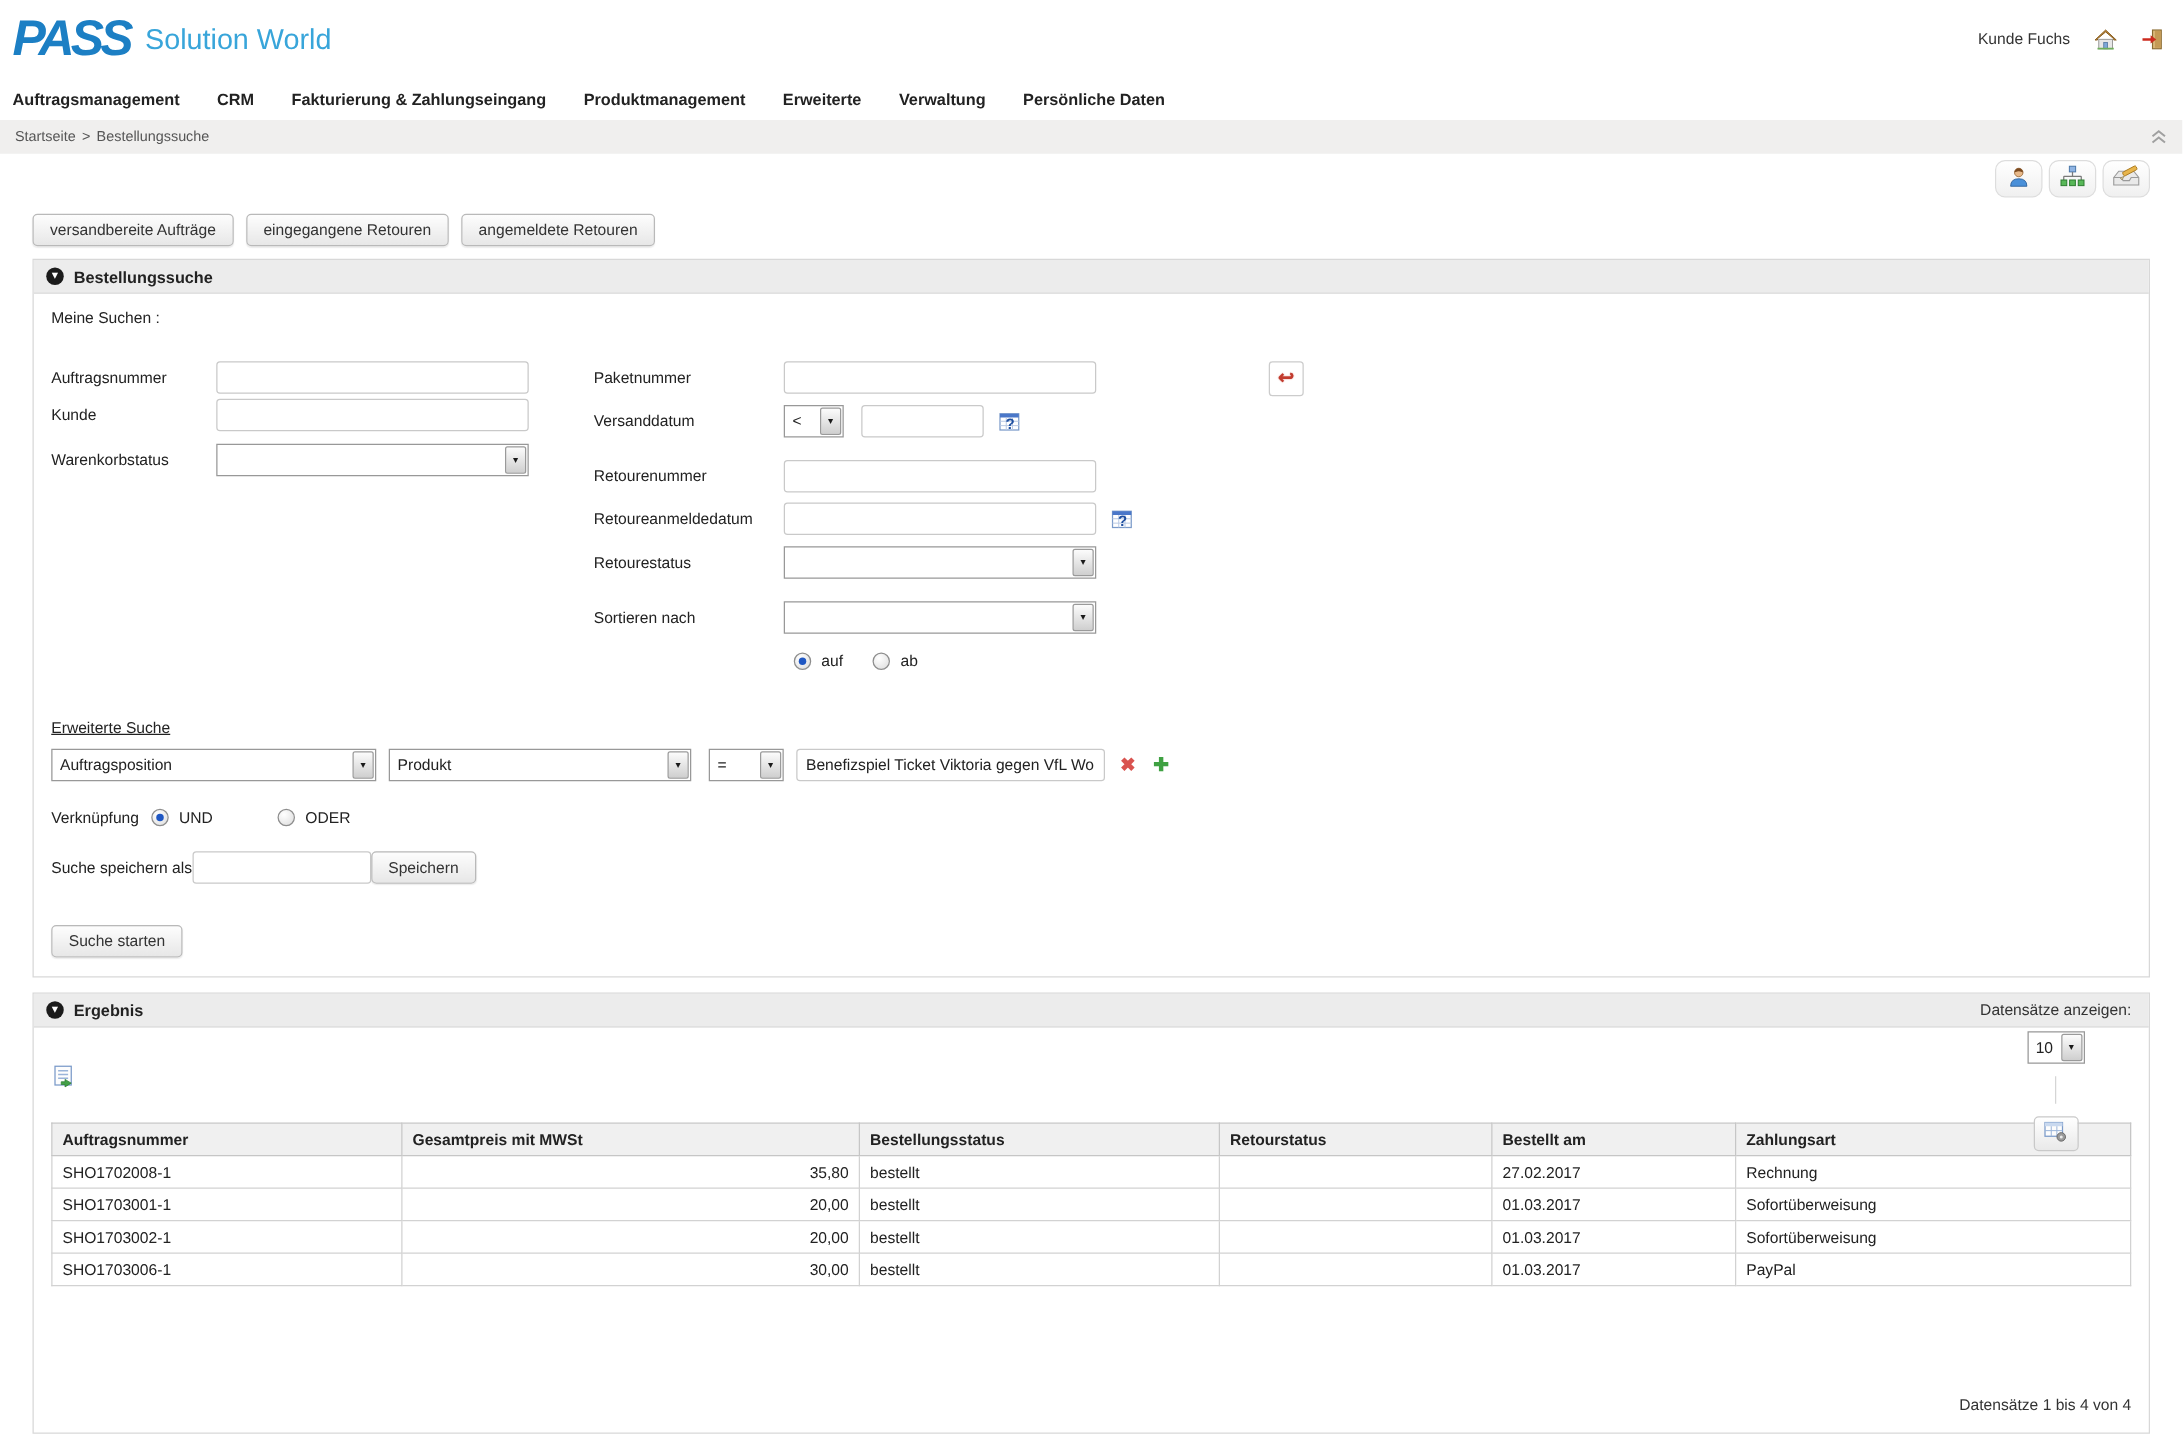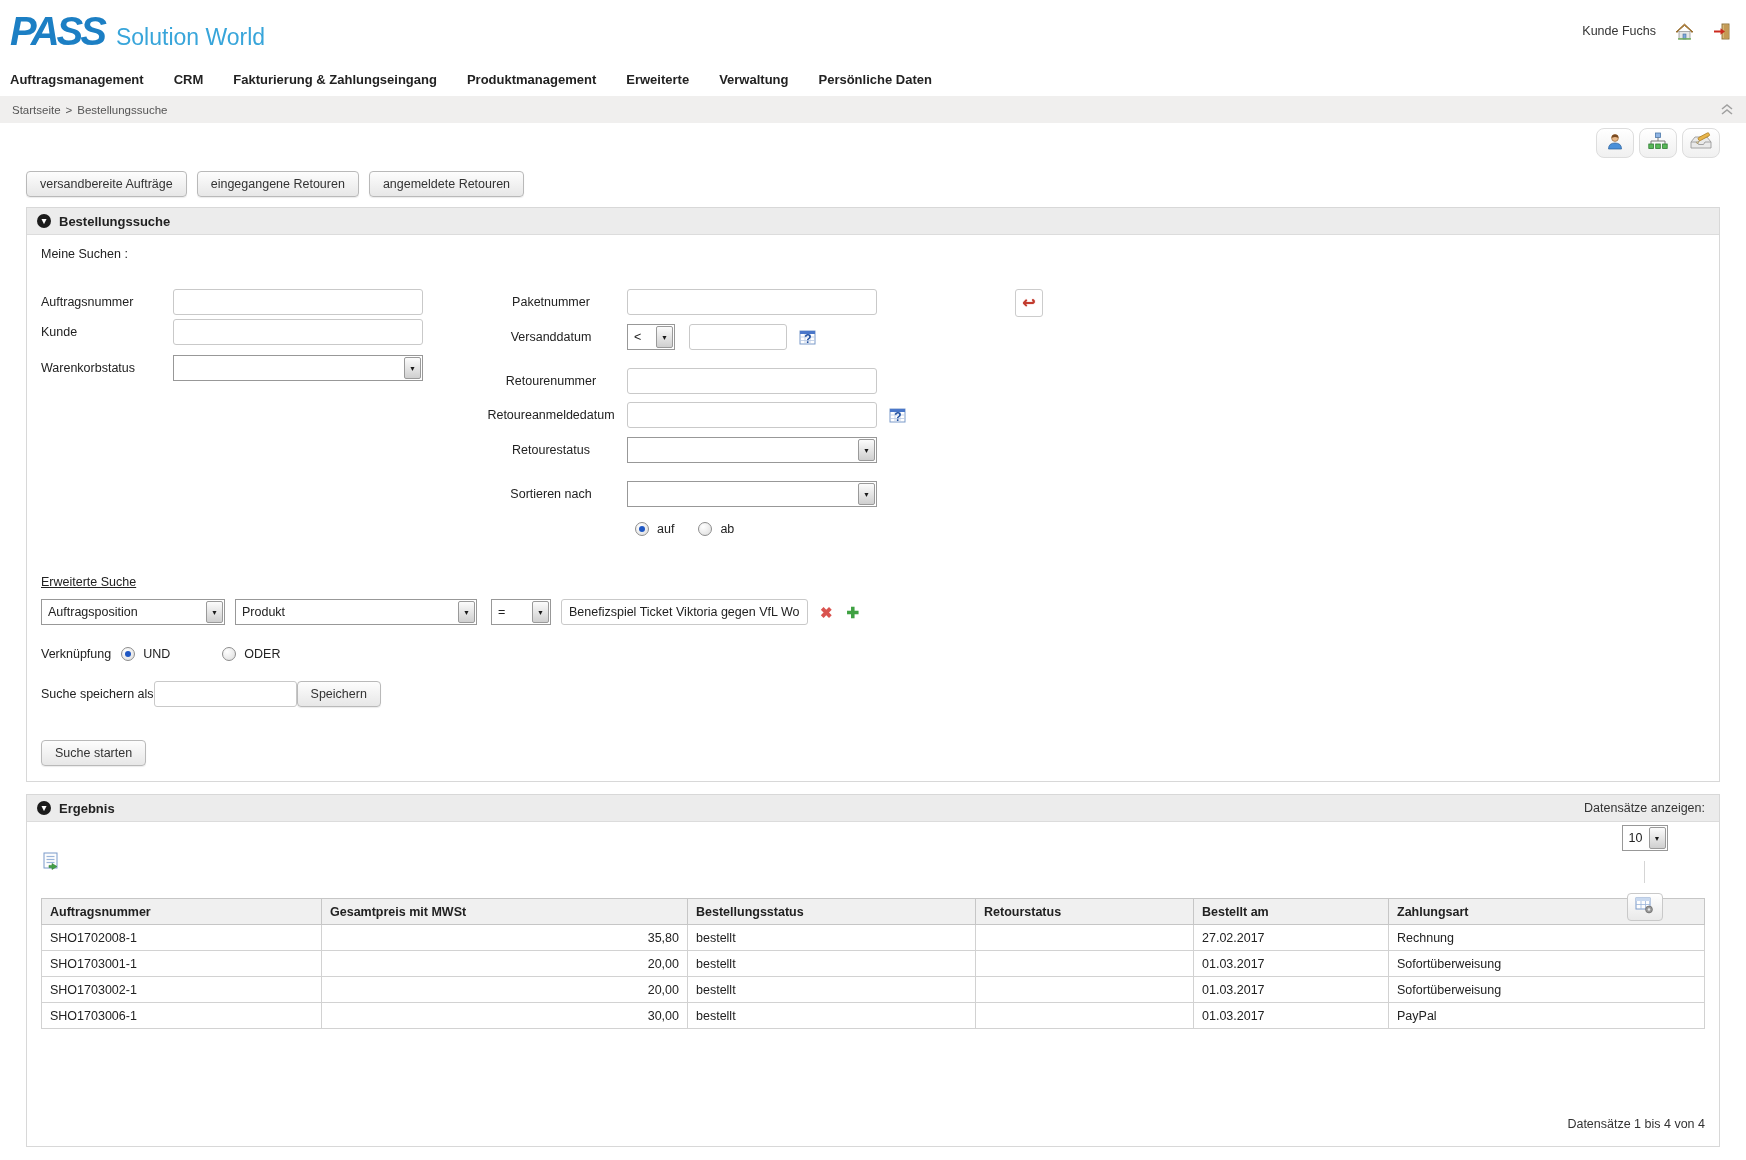--- a/index.html
+++ b/index.html
@@ -6,21 +6,21 @@
   html,body { margin:0; padding:0; }
   body {
     width:1746px; height:1160px; overflow:hidden;
     background:#fff;
     font-family:"Liberation Sans","DejaVu Sans",sans-serif;
     color:#222; font-size:12.5px;
   }
 
   
   .topbar { height:62px; display:flex; align-items:center; justify-content:space-between; padding:0 14px 0 10px; }
-  .logo { display:flex; align-items:flex-end; }
+  .logo { display:flex; align-items:center; }
   .logo-primary { font-size:40px; font-weight:800; font-style:italic; letter-spacing:-3px; color:#1c7fc4; line-height:1; }
   .logo-secondary { font-size:23px; color:#38a5da; margin-left:12px; font-weight:400; }
   .user-area { display:flex; align-items:center; gap:18px; }
   .user-name { font-size:12.5px; color:#333; }
   .topbar-icon { width:20px; height:18px; display:inline-flex; align-items:center; justify-content:center; cursor:pointer; }
 
   
   .mainnav { display:flex; gap:30px; padding:10px 10px 9px 10px; }
   .mainnav .nav-item { font-size:13px; font-weight:700; color:#222; cursor:pointer; white-space:nowrap; }
 
@@ -61,33 +61,33 @@
   .form-grid { display:flex; align-items:flex-start; }
   .fcol-left { width:434px; }
   .fcol-right { width:470px; }
   .frow { display:flex; align-items:center; min-height:26px; }
   .fcol-left .frow { margin-bottom:4px; }
   .fcol-left .frow:nth-child(2) { margin-bottom:10px; }
   .fcol-right .frow { margin-bottom:9px; }
   .fcol-right .frow.gap-lg { margin-bottom:18px; }
   .fcol-right .frow.gap-sm { margin-bottom:8px; }
   .flabel-l { width:132px; font-size:12.5px; }
-  .flabel-r { width:152px; font-size:12.5px;text-align:center; }
+  .flabel-r { width:152px; font-size:12.5px; }
   input.txt { height:26px; border:1px solid #c9c9c9; border-radius:3px; padding:0 7px;
     font-size:12.5px; font-family:inherit; color:#222; width:250px; outline:none; background:#fff; }
   input.txt.small { width:98px; }
   input.txt.save { width:143px; }
 
   .sel { display:inline-flex; align-items:stretch; height:26px; background:#fff;
     border:1px solid #989898; cursor:pointer; }
   .sel .val { flex:1; display:flex; align-items:center; padding:0 6px; font-size:12.5px; color:#222; overflow:hidden; white-space:nowrap; }
   .sel .arrow { width:17px; margin:1px; border:1px solid #9a9a9a; border-radius:2px;
     background:linear-gradient(#fcfcfc,#cfcfcf); display:flex; align-items:center; justify-content:center; }
   .sel .arrow::after { content:"▼"; font-size:7px; color:#1a1a1a; }
-  .sel.w250 { width:250px; } .sel.w228 { width:184px; } .sel.w242 { width:242px; }
+  .sel.w250 { width:250px; } .sel.w228 { width:260px; } .sel.w242 { width:242px; }
   .sel.w60 { width:60px; } .sel.w48 { width:48px; } .sel.w46 { width:46px; }
 
   .radio { width:14px; height:14px; border-radius:50%; border:1px solid #8d8d8d; display:inline-block;
     background:radial-gradient(circle at 35% 30%, #ffffff, #dcdcdc); position:relative; cursor:pointer; flex:none; }
   .radio.checked::after { content:""; position:absolute; left:3px; top:3px; right:3px; bottom:3px;
     border-radius:50%; background:#1f57c3; }
   .radio-label { font-size:12.5px; margin:0 0 0 8px; }
 
   .cal-icon { margin-left:12px; cursor:pointer; display:inline-flex; }
 

